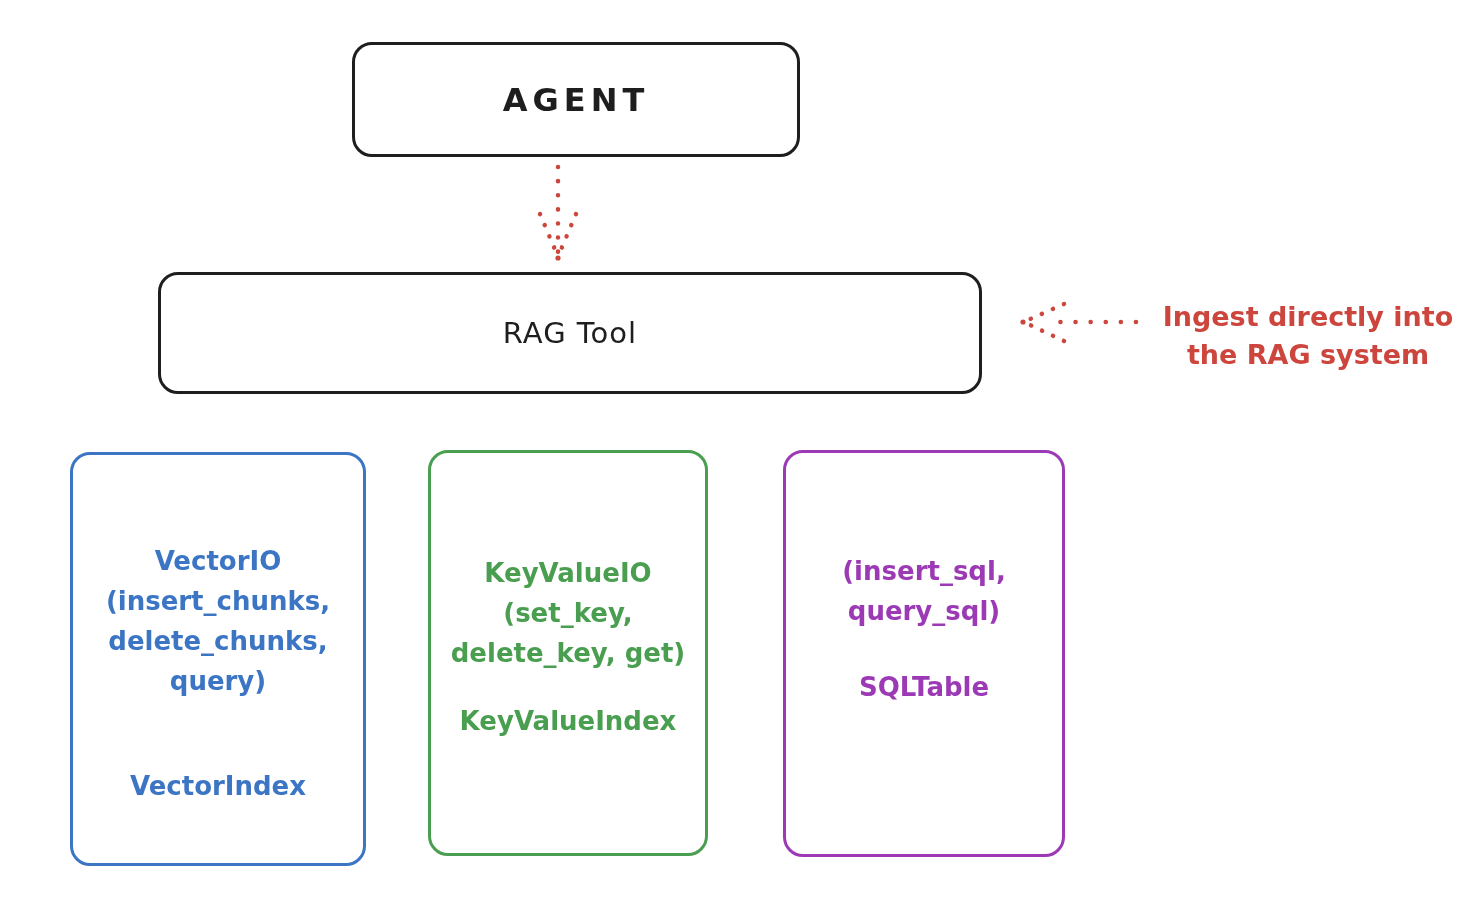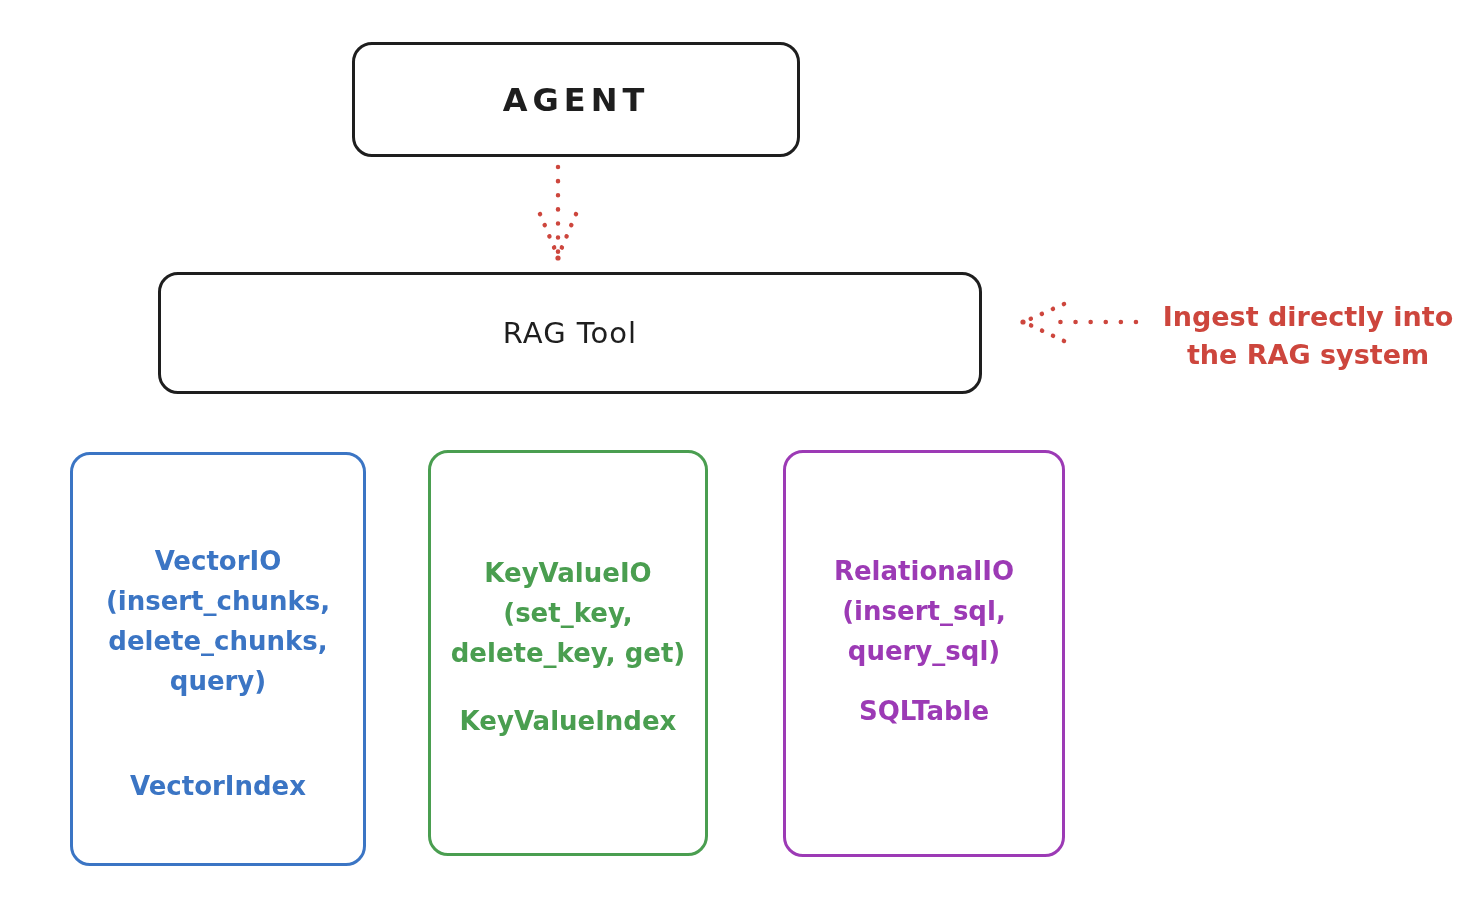--- a/index.html
+++ b/index.html
@@ -50,21 +50,21 @@
     text-align: center;
     font-size: 26px;
     font-weight: bold;
     line-height: 40px;
   }
   #store-vector    { left: 70px;  top: 452px; width: 296px; height: 414px; padding-top: 86px; }
   #store-keyvalue  { left: 428px; top: 450px; width: 280px; height: 406px; padding-top: 100px; }
   #store-relational{ left: 783px; top: 450px; width: 282px; height: 407px; padding-top: 98px; }
   .index-gap-lg { margin-top: 65px; }
   .index-gap-md { margin-top: 28px; }
-  .index-gap-sm { margin-top: 20px; }
+  .index-gap-sm { margin-top: 36px; }
   #annotation {
     position: absolute;
     left: 1138px; top: 298px; width: 340px;
     text-align: center;
     font-size: 27px;
     font-weight: bold;
     line-height: 38px;
   }
   #arrow-layer {
     position: absolute;
@@ -99,21 +99,20 @@
   </div>
 
   <div class="box store-box" id="store-keyvalue" style="color: rgb(74, 158, 80); border-color: rgb(74, 158, 80);">
     <span>KeyValueIO</span>
     <span>(set_key,</span>
     <span>delete_key, get)</span>
     <span class="index-gap-md">KeyValueIndex</span>
   </div>
 
   <div class="box store-box" id="store-relational" style="color: rgb(156, 58, 181); border-color: rgb(156, 58, 181);">
-    <span>RelationalIO</span>
     <span>(insert_sql,</span>
     <span>query_sql)</span>
     <span class="index-gap-sm">SQLTable</span>
   </div>
 
   <div id="annotation" style="color: rgb(205, 70, 61);">
     <div>Ingest directly into</div>
     <div>the RAG system</div>
   </div>
 

